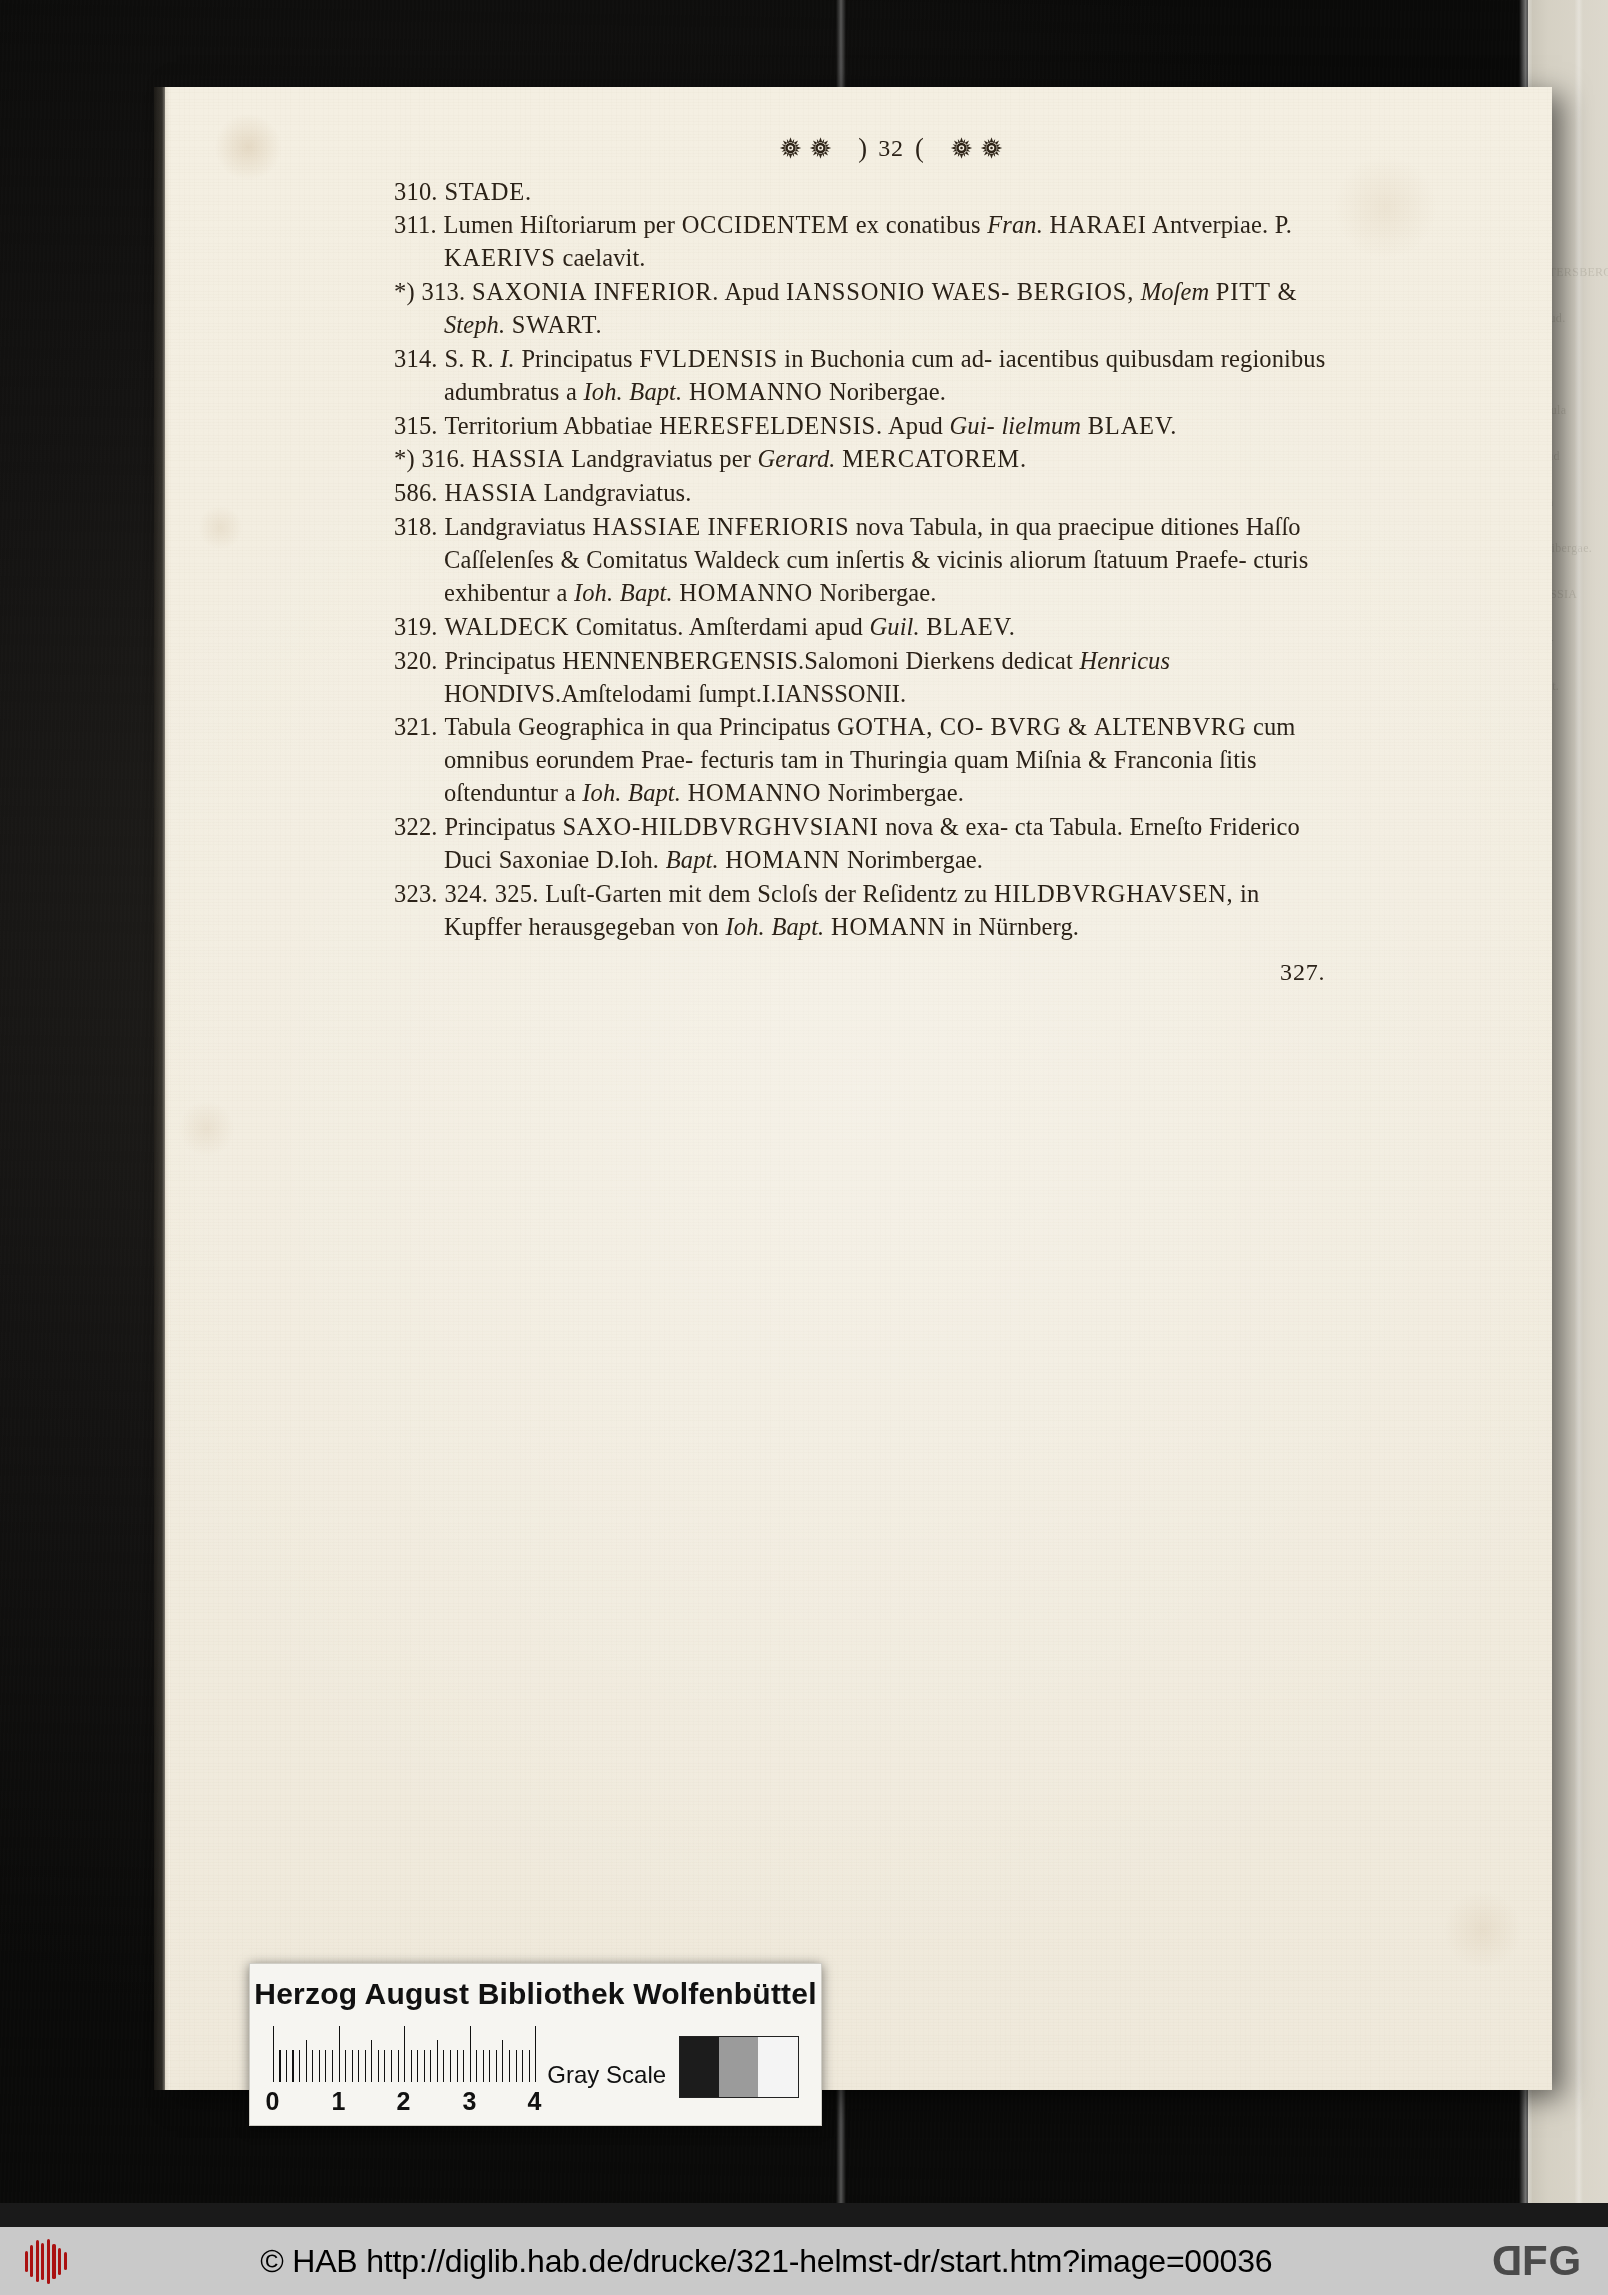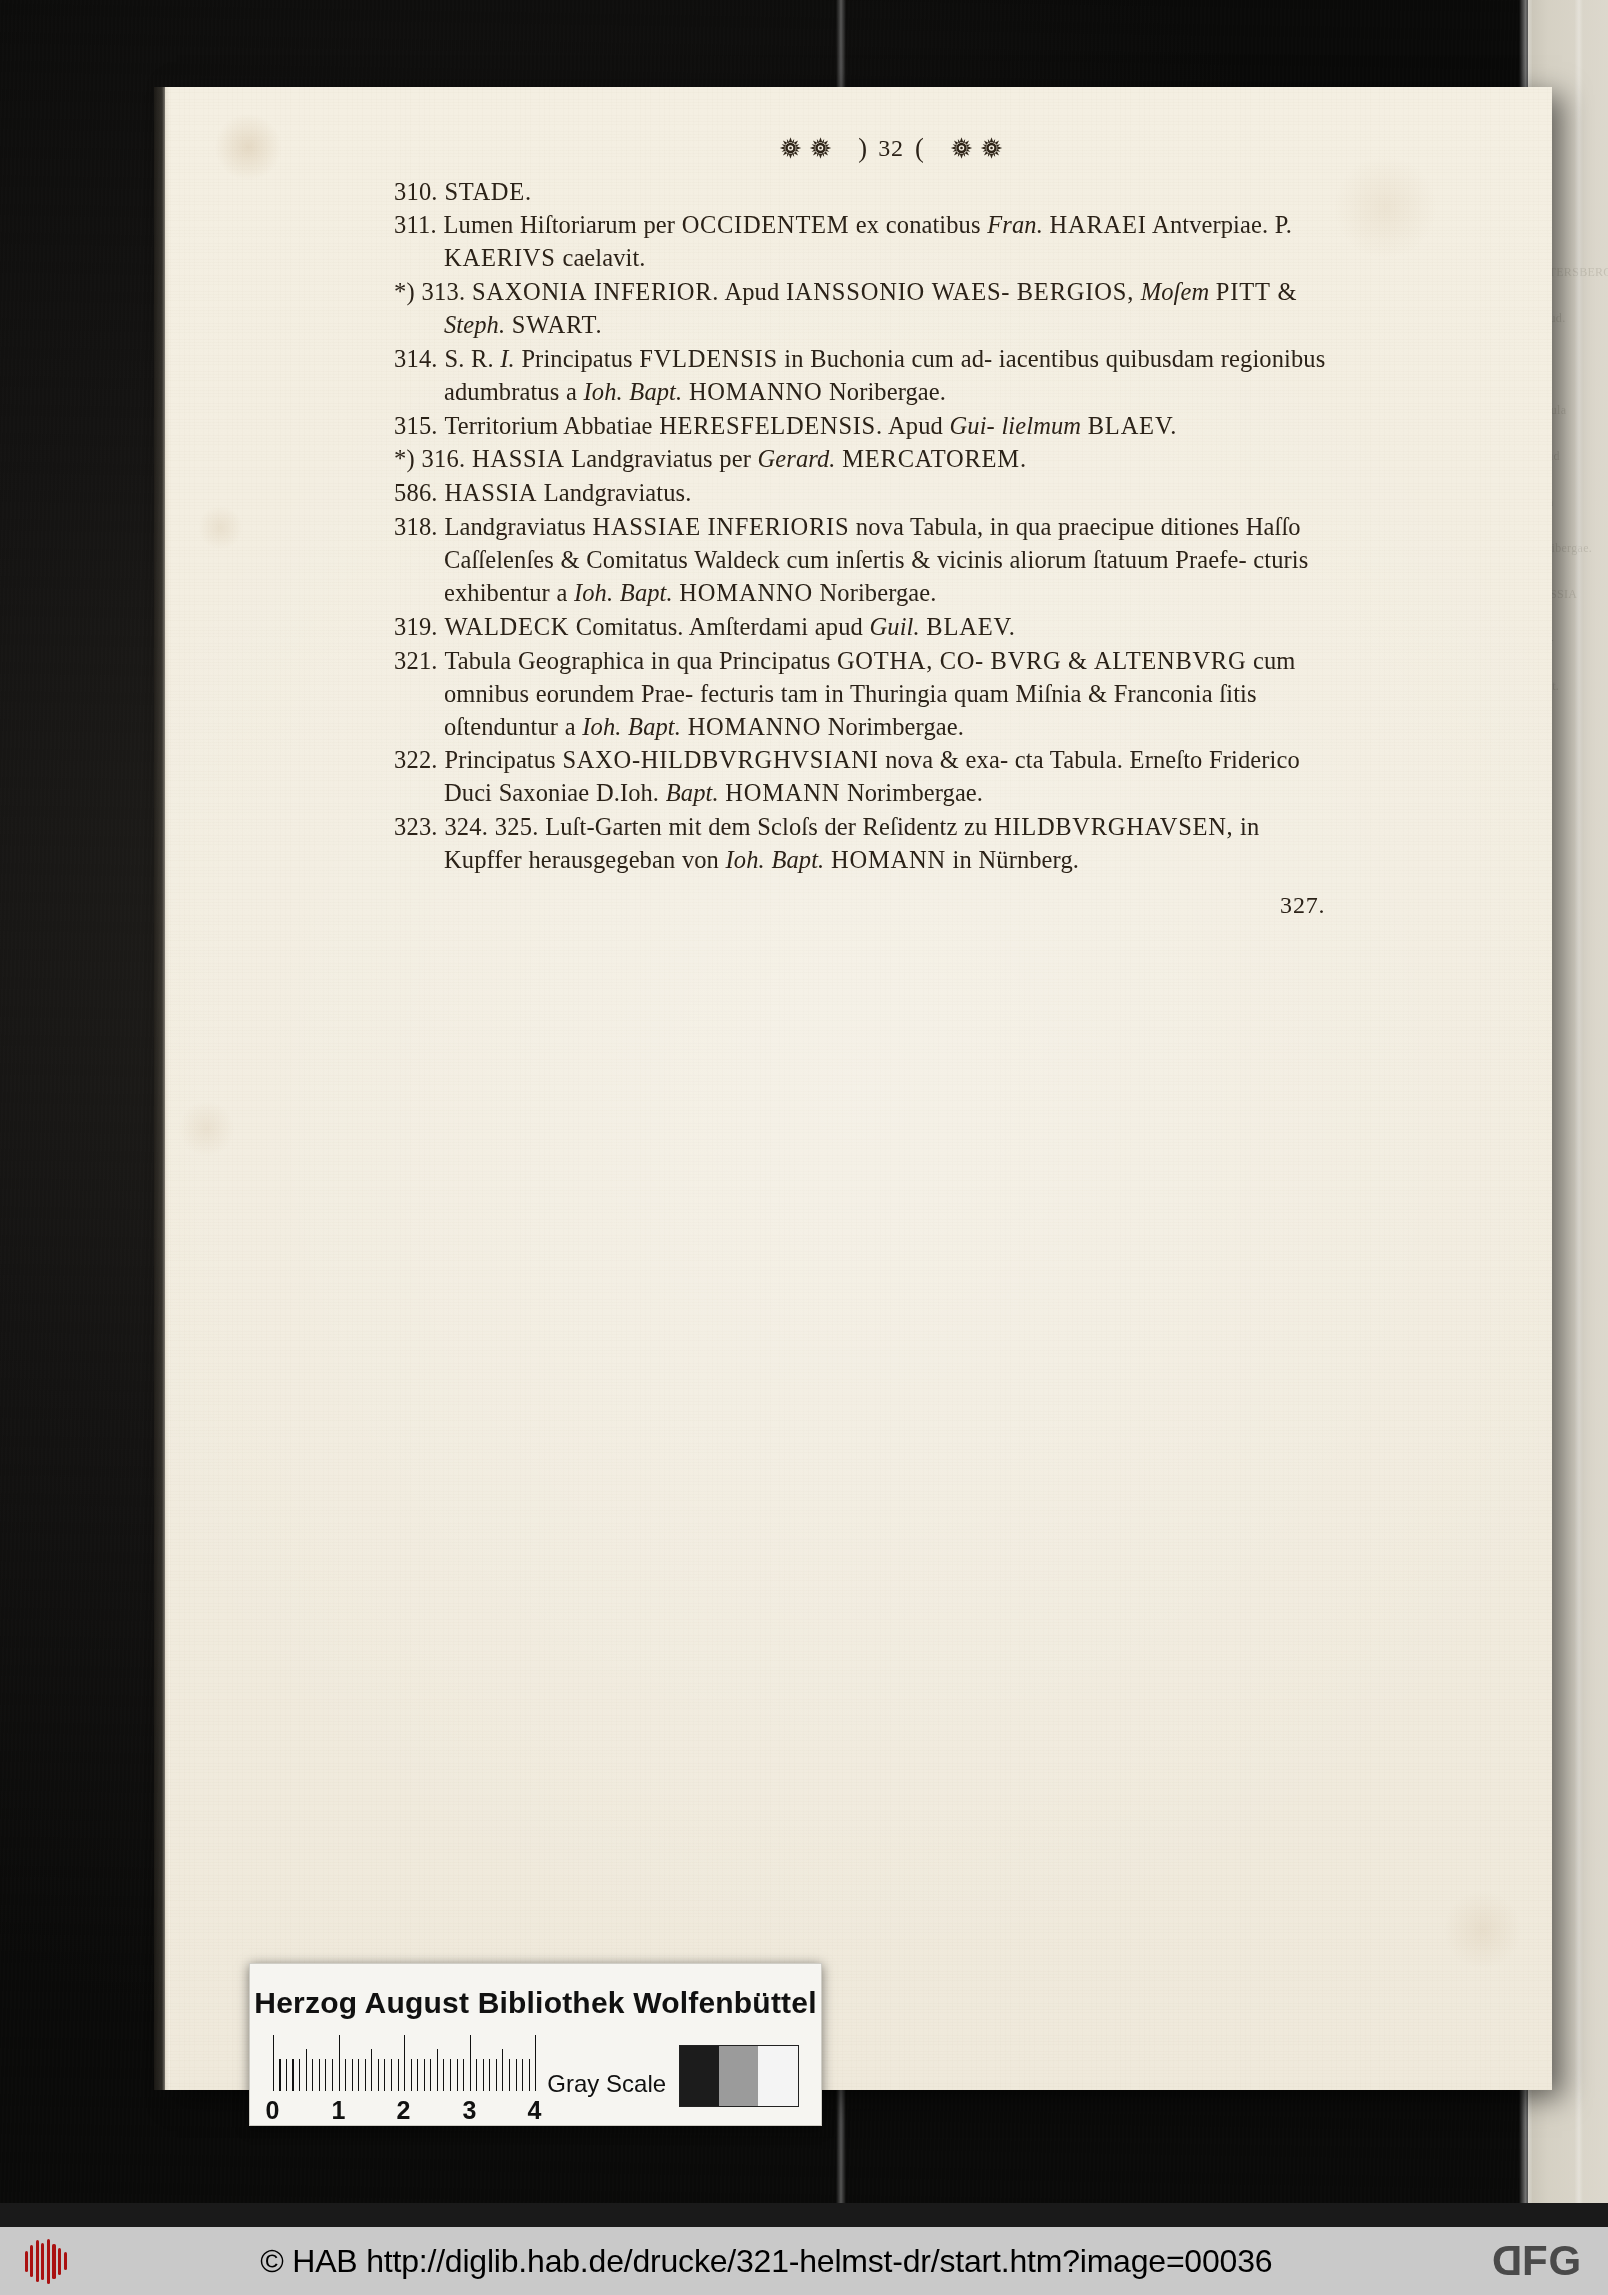--- a/index.html
+++ b/index.html
@@ -155,21 +155,21 @@
     background:#f6f5f1;
     border:0.8px solid #cfcdc6;
     box-shadow:0 2.4px 11.3px rgba(0,0,0,.5);
     font-family:"Liberation Sans", sans-serif;
   }
   .target-title{
     text-align:center;
     font-weight:bold;
     font-size:30px;
     color:#111;
-    margin-top:22px;
+    margin-top:13px;
     letter-spacing:0.2px;
   }
   .target-row{
     display:flex; align-items:flex-end;
     margin-top:14.5px; padding:0 22.5px;
   }
   .ruler{ position:relative; width:265px; height:90px; }
   .ticks{ position:absolute; left:0; top:0; width:265px; height:56px; }
   .tick{ position:absolute; bottom:0; width:1.6px; background:#111; }
   .ruler-nums{
@@ -364,20 +364,21 @@
     <div id="entryList">
         <div class="entry"><span class="num">310. </span><span class="caps">STADE.</span></div>
         <div class="entry"><span class="num">311. </span>Lumen Hiſtoriarum per <span class="caps">OCCIDENTEM</span> ex conatibus <span class="it">Fran.</span> <span class="sc">HARAEI</span> Antverpiae. P. <span class="sc">KAERIVS</span> caelavit.</div>
         <div class="entry star"><span class="num">*) 313. </span><span class="caps">SAXONIA</span> <span class="caps">INFERIOR.</span> Apud <span class="sc">IANSSONIO</span> <span class="caps">WAES-</span> <span class="sc">BERGIOS,</span> <span class="it">Moſem</span> <span class="sc">PITT</span> &amp; <span class="it">Steph.</span> <span class="sc">SWART.</span></div>
         <div class="entry"><span class="num">314. </span>S. R. <span class="it">I.</span> Principatus <span class="caps">FVLDENSIS</span> in Buchonia cum ad- iacentibus quibusdam regionibus adumbratus a <span class="it">Ioh.</span> <span class="it">Bapt.</span> <span class="sc">HOMANNO</span> Noribergae.</div>
         <div class="entry"><span class="num">315. </span>Territorium Abbatiae <span class="caps">HERESFELDENSIS.</span> Apud <span class="it">Gui-</span> <span class="it">lielmum</span> <span class="sc">BLAEV.</span></div>
         <div class="entry star"><span class="num">*) 316. </span><span class="caps">HASSIA</span> Landgraviatus per <span class="it">Gerard.</span> <span class="sc">MERCATOREM.</span></div>
         <div class="entry"><span class="num">586. </span><span class="caps">HASSIA</span> Landgraviatus.</div>
         <div class="entry"><span class="num">318. </span>Landgraviatus <span class="caps">HASSIAE</span> <span class="caps">INFERIORIS</span> nova Tabula, in qua praecipue ditiones Haſſo Caſſelenſes &amp; Comitatus Waldeck cum inſertis &amp; vicinis aliorum ſtatuum Praefe- cturis exhibentur a <span class="it">Ioh.</span> <span class="it">Bapt.</span> <span class="sc">HOMANNO</span> Noribergae.</div>
         <div class="entry"><span class="num">319. </span><span class="caps">WALDECK</span> Comitatus. Amſterdami apud <span class="it">Guil.</span> <span class="sc">BLAEV.</span></div>
+        <div class="entry"><span class="num">320. </span>Principatus HENNENBERGENSIS.Salomoni Dierkens dedicat <span class="it">Henricus</span> HONDIVS.Amſtelodami ſumpt.I.IANSSONII.</div>
         <div class="entry"><span class="num">321. </span>Tabula Geographica in qua Principatus <span class="caps">GOTHA,</span> <span class="caps">CO-</span> <span class="caps">BVRG</span> &amp; <span class="caps">ALTENBVRG</span> cum omnibus eorundem Prae- fecturis tam in Thuringia quam Miſnia &amp; Franconia ſitis oſtenduntur a <span class="it">Ioh.</span> <span class="it">Bapt.</span> <span class="sc">HOMANNO</span> Norimbergae.</div>
         <div class="entry"><span class="num">322. </span>Principatus <span class="caps">SAXO-HILDBVRGHVSIANI</span> nova &amp; exa- cta Tabula. Erneſto Friderico Duci Saxoniae D.Ioh. <span class="it">Bapt.</span> <span class="sc">HOMANN</span> Norimbergae.</div>
         <div class="entry"><span class="num">323. 324. 325. </span>Luſt-Garten mit dem Scloſs der Reſidentz zu <span class="caps">HILDBVRGHAVSEN,</span> in Kupffer herausgegeban von <span class="it">Ioh.</span> <span class="it">Bapt.</span> <span class="sc">HOMANN</span> in Nürnberg.</div>
       </div>
 
     <div class="catchword">327.</div>
   </div>
 </div>
 
 <div class="target-card">

